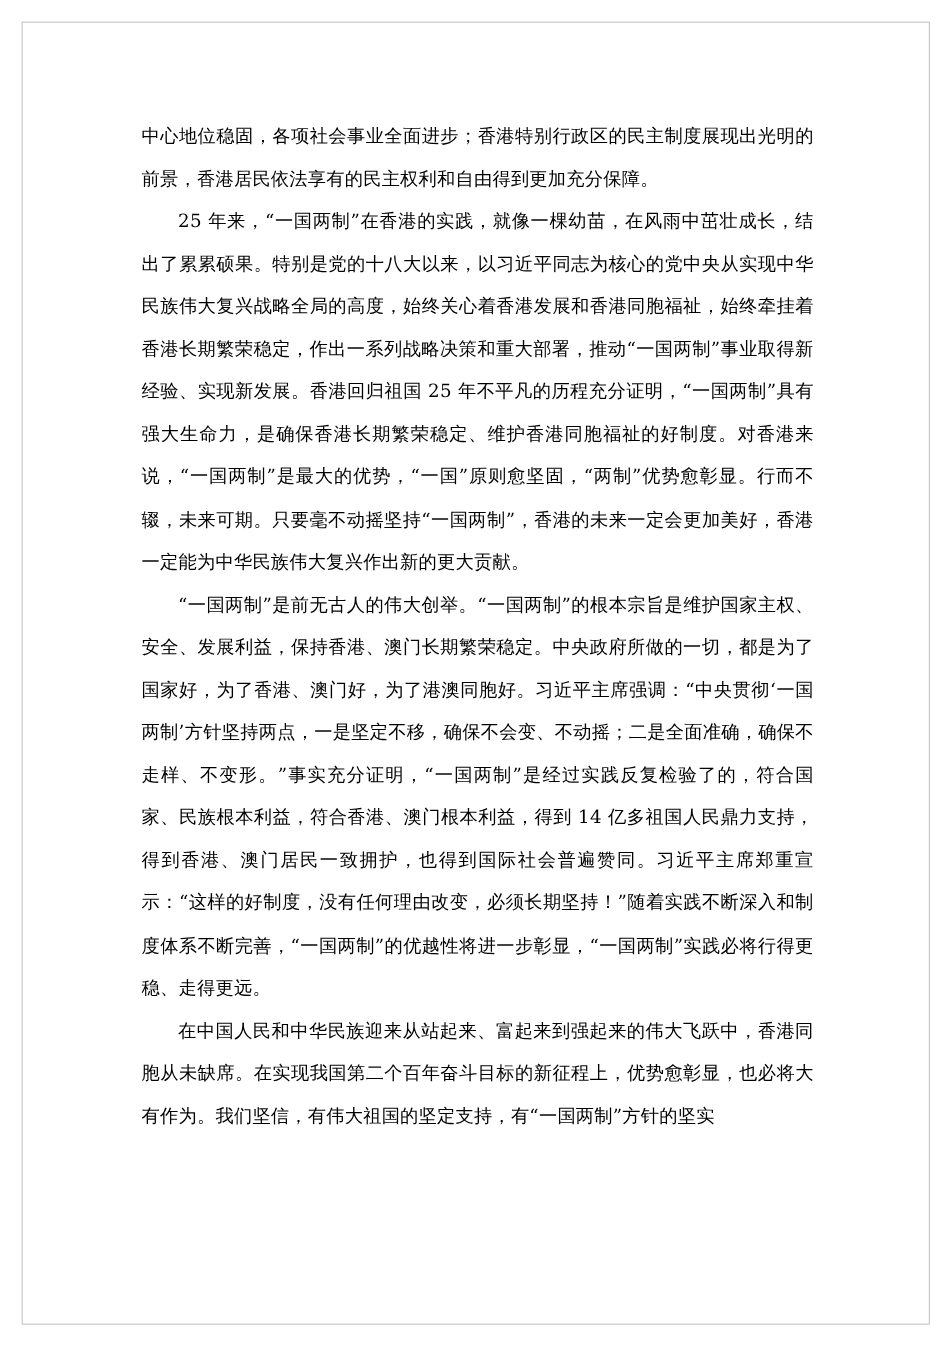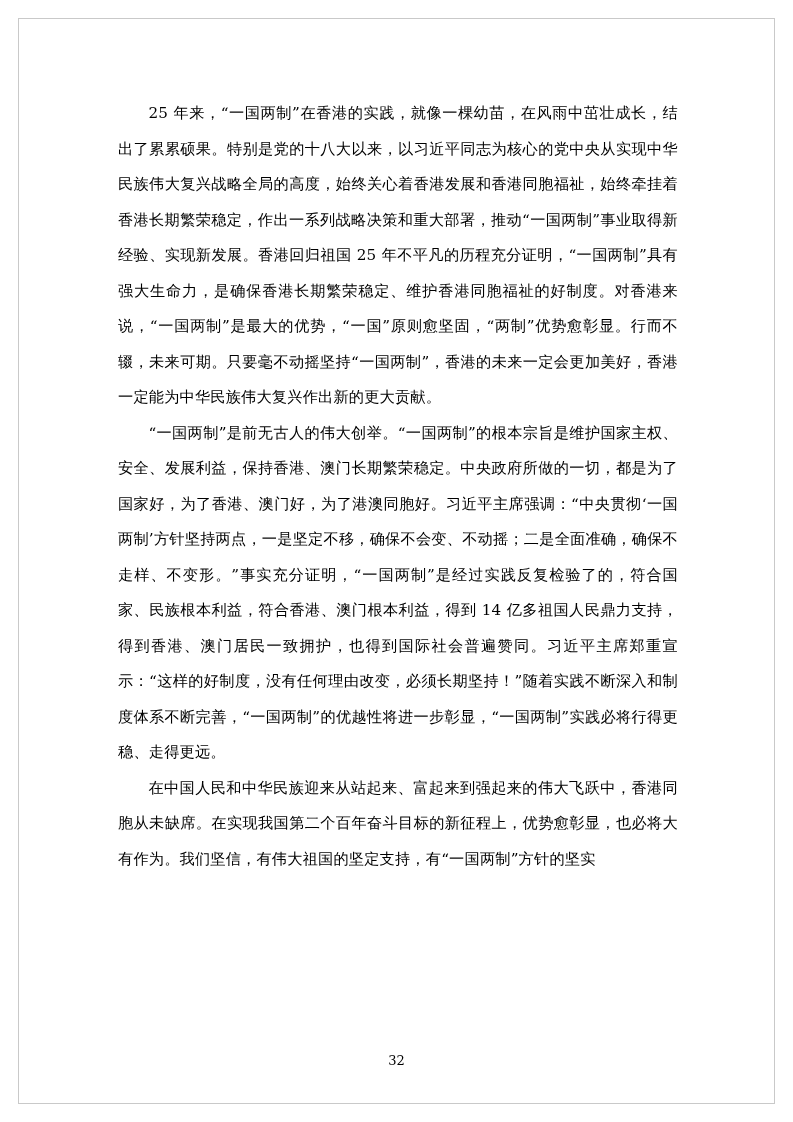--- a/index.html
+++ b/index.html
@@ -57,19 +57,19 @@
     color: #000000;
   }
 </style>
 </head>
 <body>
 
 <div class="page">
   <div class="page-border"></div>
 
   <div class="content">
+    <p class="para">中心地位稳固，各项社会事业全面进步；香港特别行政区的民主制度展现出光明的前景，香港居民依法享有的民主权利和自由得到更加充分保障。</p>
     <p class="para indent">25 年来，“一国两制”在香港的实践，就像一棵幼苗，在风雨中茁壮成长，结出了累累硕果。特别是党的十八大以来，以习近平同志为核心的党中央从实现中华民族伟大复兴战略全局的高度，始终关心着香港发展和香港同胞福祉，始终牵挂着香港长期繁荣稳定，作出一系列战略决策和重大部署，推动“一国两制”事业取得新经验、实现新发展。香港回归祖国 25 年不平凡的历程充分证明，“一国两制”具有强大生命力，是确保香港长期繁荣稳定、维护香港同胞福祉的好制度。对香港来说，“一国两制”是最大的优势，“一国”原则愈坚固，“两制”优势愈彰显。行而不辍，未来可期。只要毫不动摇坚持“一国两制”，香港的未来一定会更加美好，香港一定能为中华民族伟大复兴作出新的更大贡献。</p>
     <p class="para indent">“一国两制”是前无古人的伟大创举。“一国两制”的根本宗旨是维护国家主权、安全、发展利益，保持香港、澳门长期繁荣稳定。中央政府所做的一切，都是为了国家好，为了香港、澳门好，为了港澳同胞好。习近平主席强调：“中央贯彻‘一国两制’方针坚持两点，一是坚定不移，确保不会变、不动摇；二是全面准确，确保不走样、不变形。”事实充分证明，“一国两制”是经过实践反复检验了的，符合国家、民族根本利益，符合香港、澳门根本利益，得到 14 亿多祖国人民鼎力支持，得到香港、澳门居民一致拥护，也得到国际社会普遍赞同。习近平主席郑重宣示：“这样的好制度，没有任何理由改变，必须长期坚持！”随着实践不断深入和制度体系不断完善，“一国两制”的优越性将进一步彰显，“一国两制”实践必将行得更稳、走得更远。</p>
     <p class="para indent">在中国人民和中华民族迎来从站起来、富起来到强起来的伟大飞跃中，香港同胞从未缺席。在实现我国第二个百年奋斗目标的新征程上，优势愈彰显，也必将大有作为。我们坚信，有伟大祖国的坚定支持，有“一国两制”方针的坚实</p>
   </div>
 
-  <div class="footer">32</div>
 </div>
 
 </body></html>

